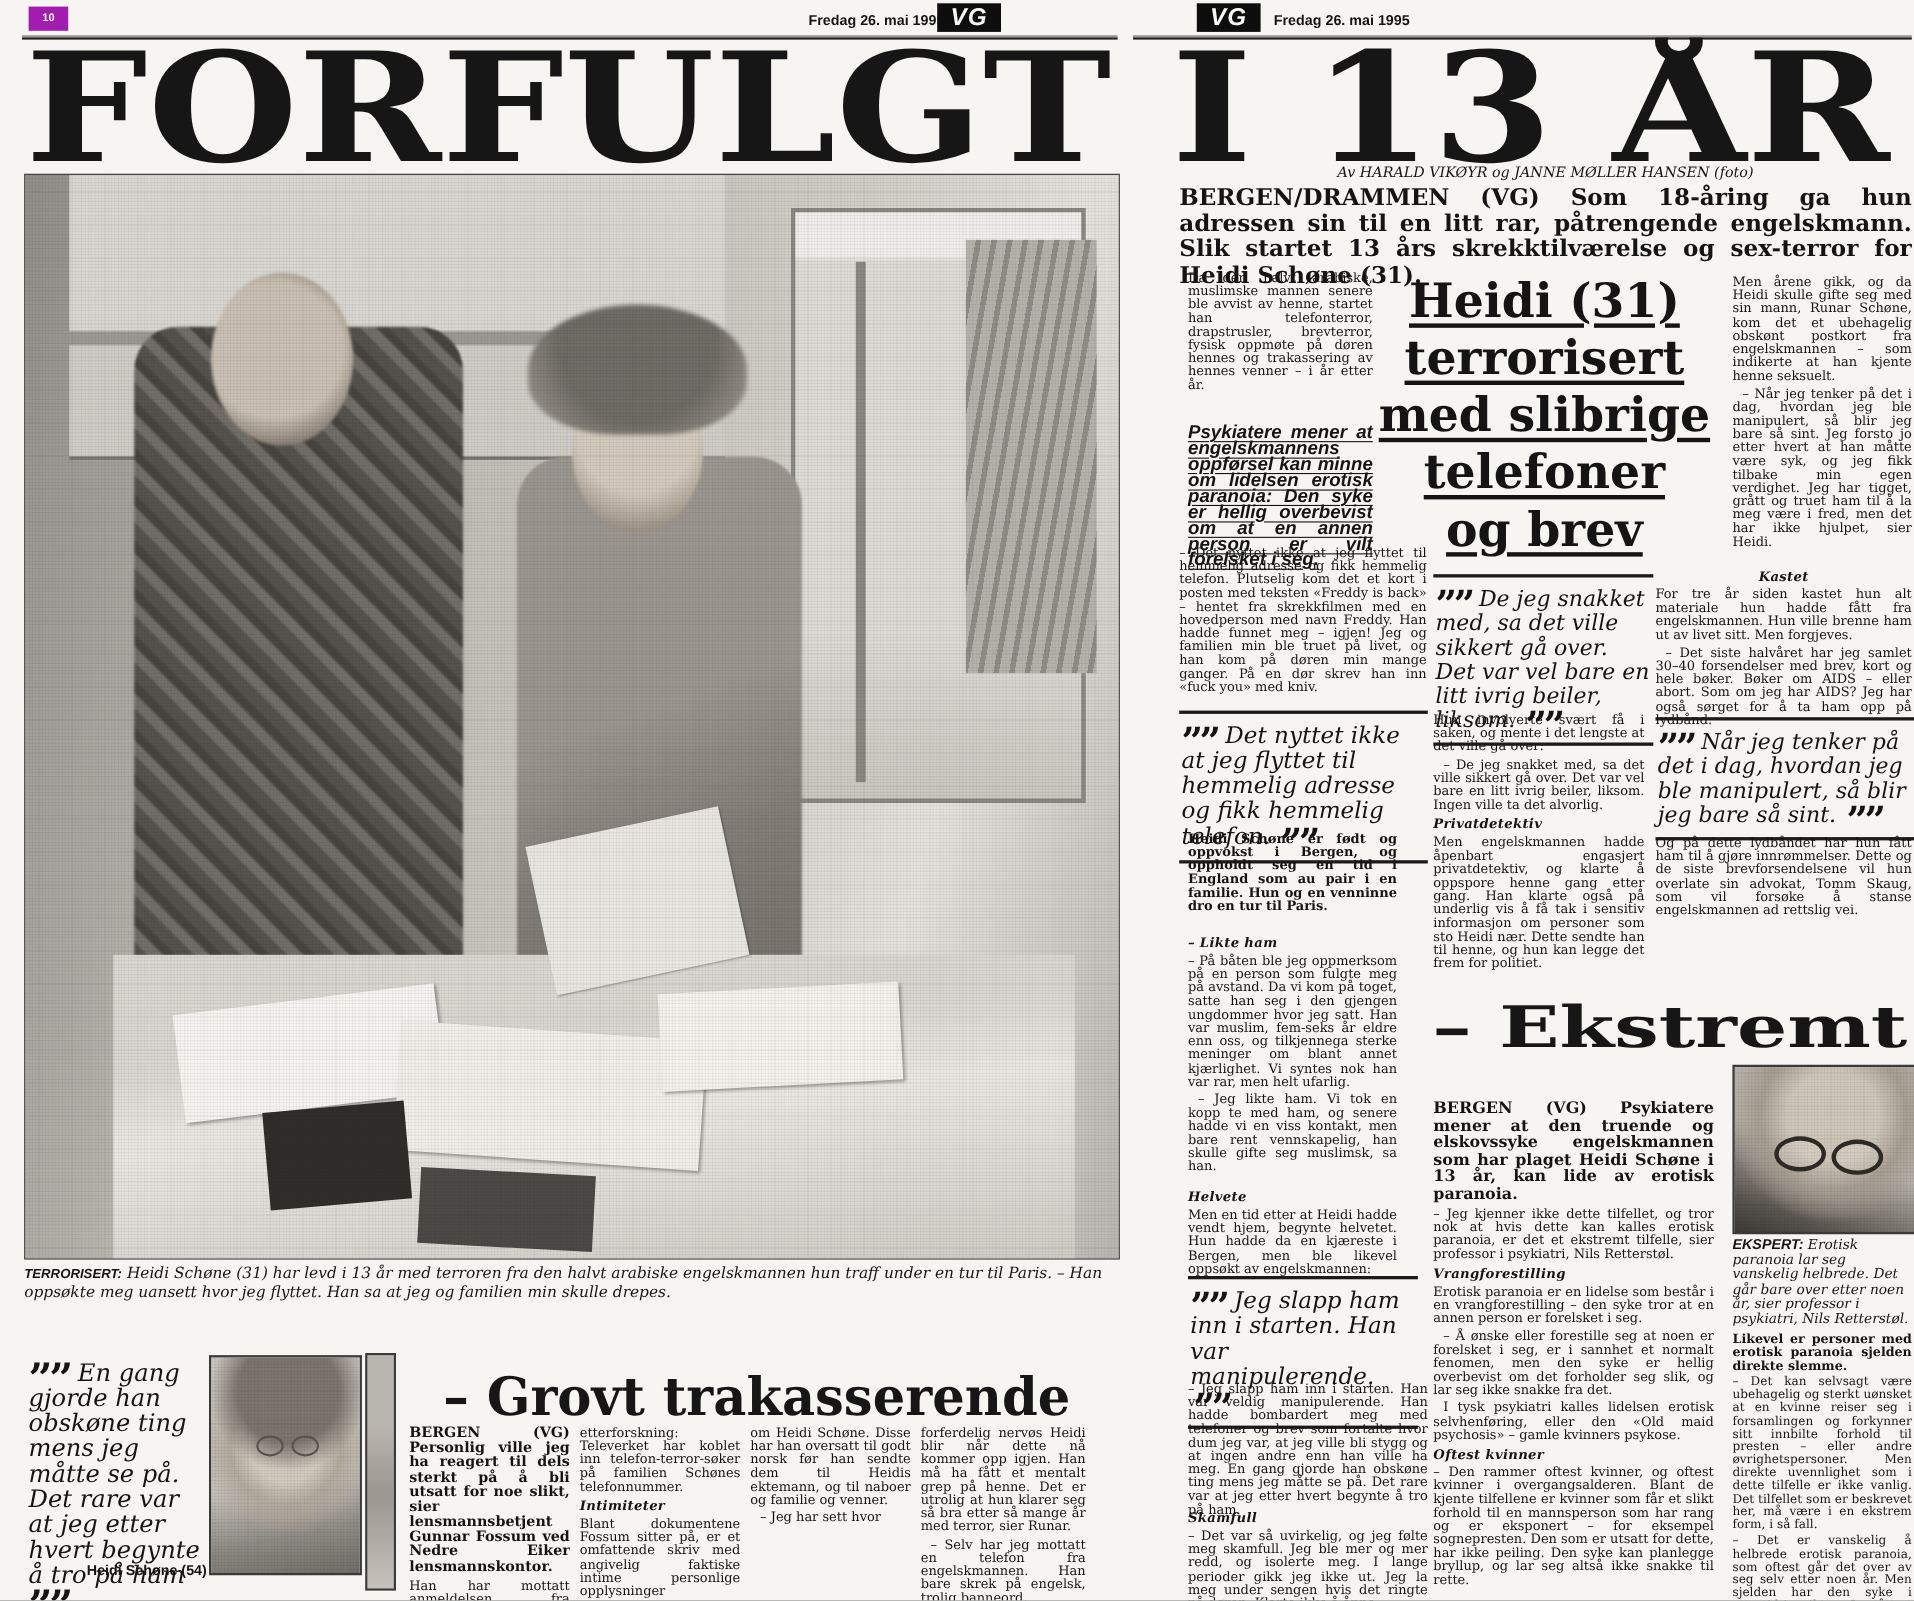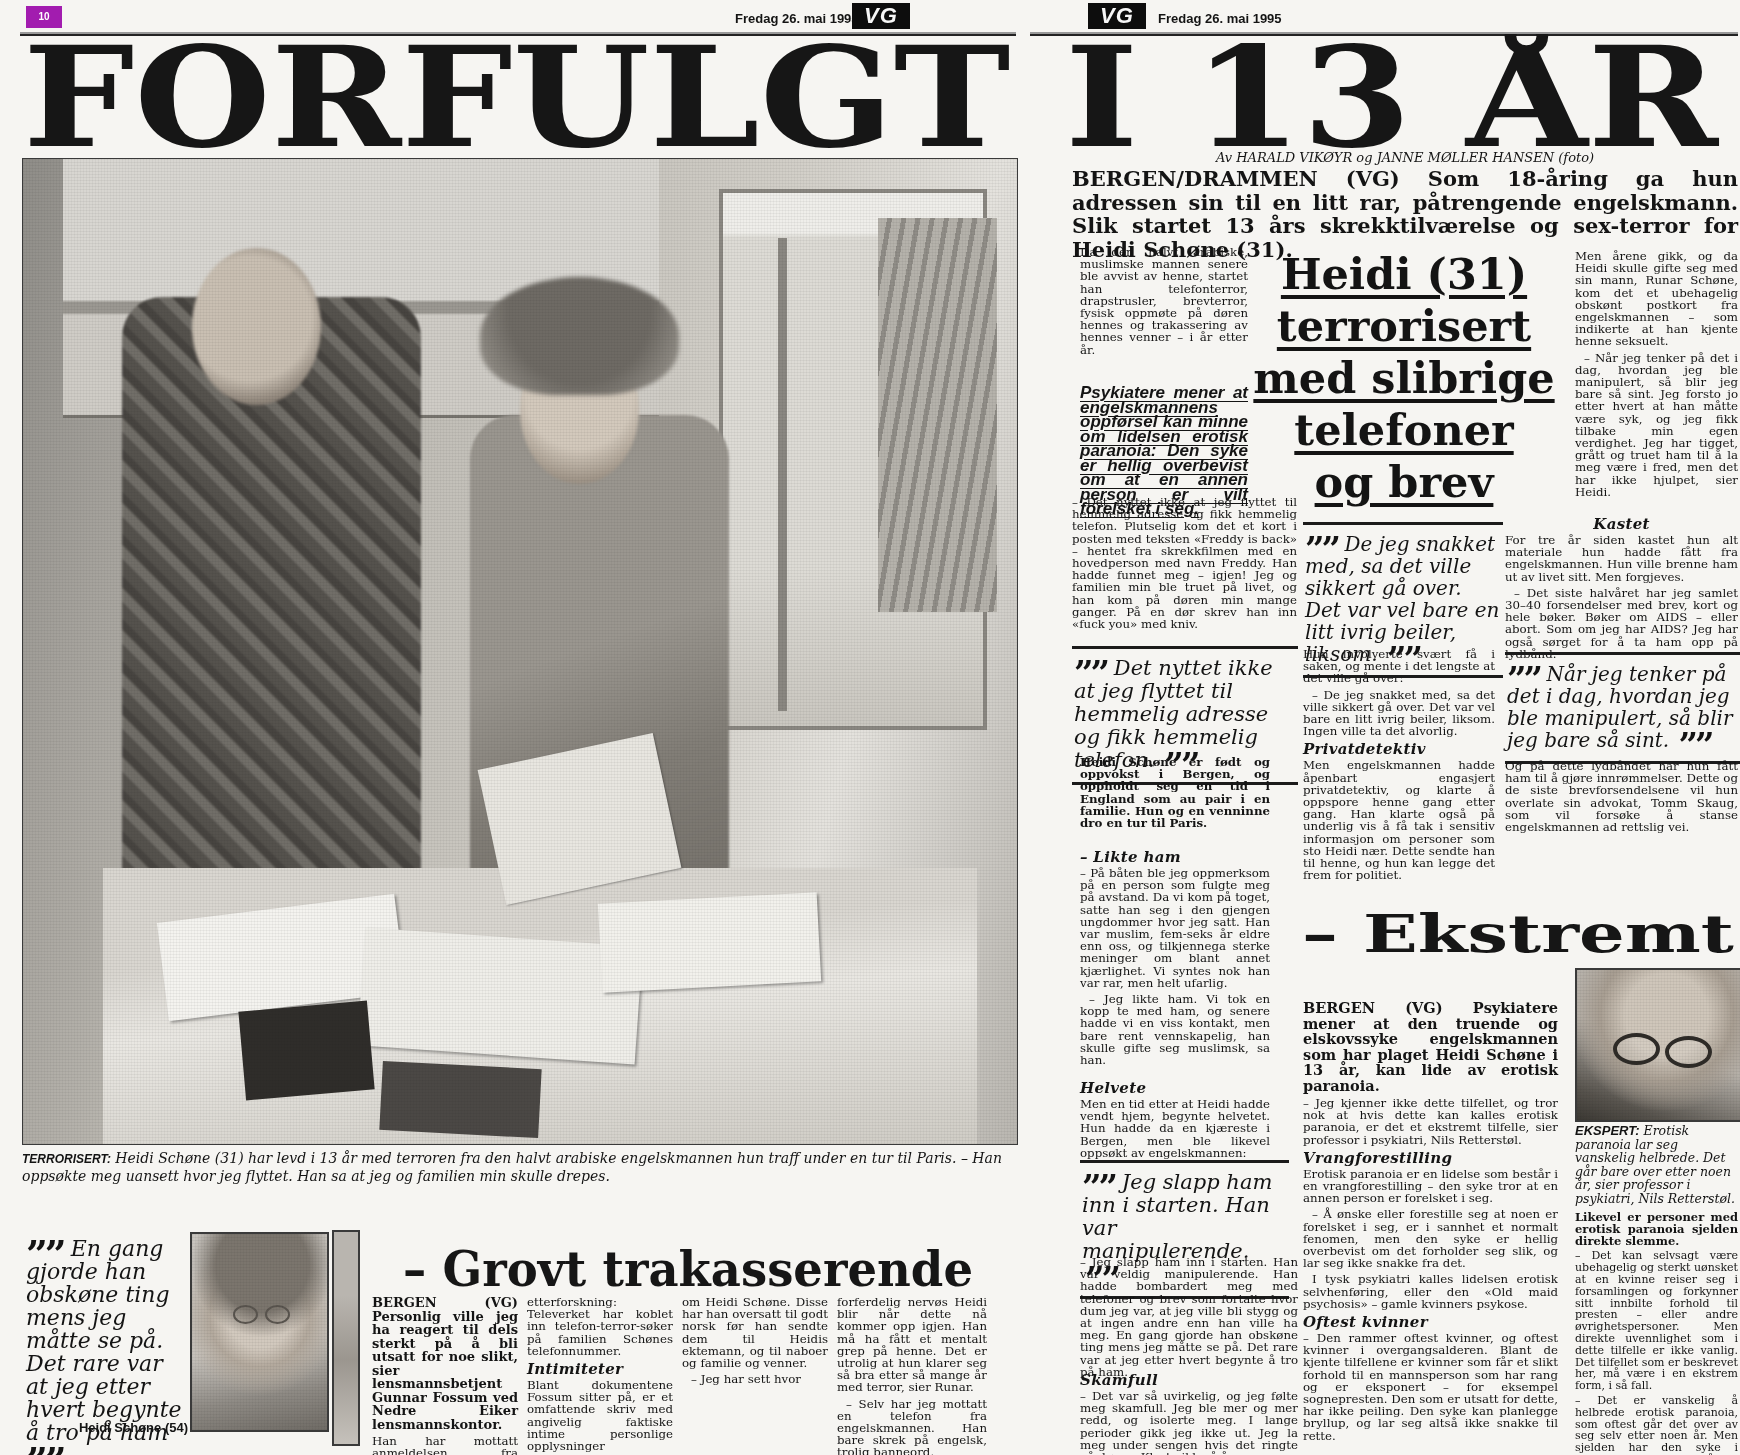--- a/index.html
+++ b/index.html
@@ -4,21 +4,21 @@
 <style>
   html,body{margin:0;padding:0;background:#888;}
   #page{position:relative;width:1740px;height:1455px;background:#f6f5f2;overflow:hidden;
         font-family:"DejaVu Serif", serif;color:#141414;}
   .abs{position:absolute;}
   .body{font-size:11.8px;line-height:12.2px;text-align:justify;}
   .body p{margin:0 0 4px 0;}
   .body p.ind{text-indent:9px;}
   .bold{font-weight:bold;}
   .ital{font-style:italic;}
-  .sub{font-style:italic;font-weight:bold;font-size:15px;line-height:16px;margin:4px 0 2px 0;
+  .sub{font-style:italic;font-weight:bold;font-size:12px;line-height:16px;margin:4px 0 2px 0;
        letter-spacing:.3px;}
   .pq{border-top:3px solid #1b1b1b;border-bottom:3px solid #1b1b1b;padding:8px 2px 10px 2px;
       font-style:italic;font-size:21px;line-height:23px;font-weight:500;}
   .pq .qm{font-size:34px;line-height:0;vertical-align:-10px;font-weight:bold;letter-spacing:-3px;
           font-style:normal;}
   .pq .qm.end{margin-left:3px;}
   .headline-mid{font-weight:bold;text-align:center;font-size:43px;line-height:52px;
                 font-family:"DejaVu Serif", serif;}
   .headline-mid span{text-decoration:underline;text-decoration-thickness:4px;text-underline-offset:6px;}
   .ul-para{font-family:"Liberation Sans", sans-serif;font-style:italic;font-size:17px;

